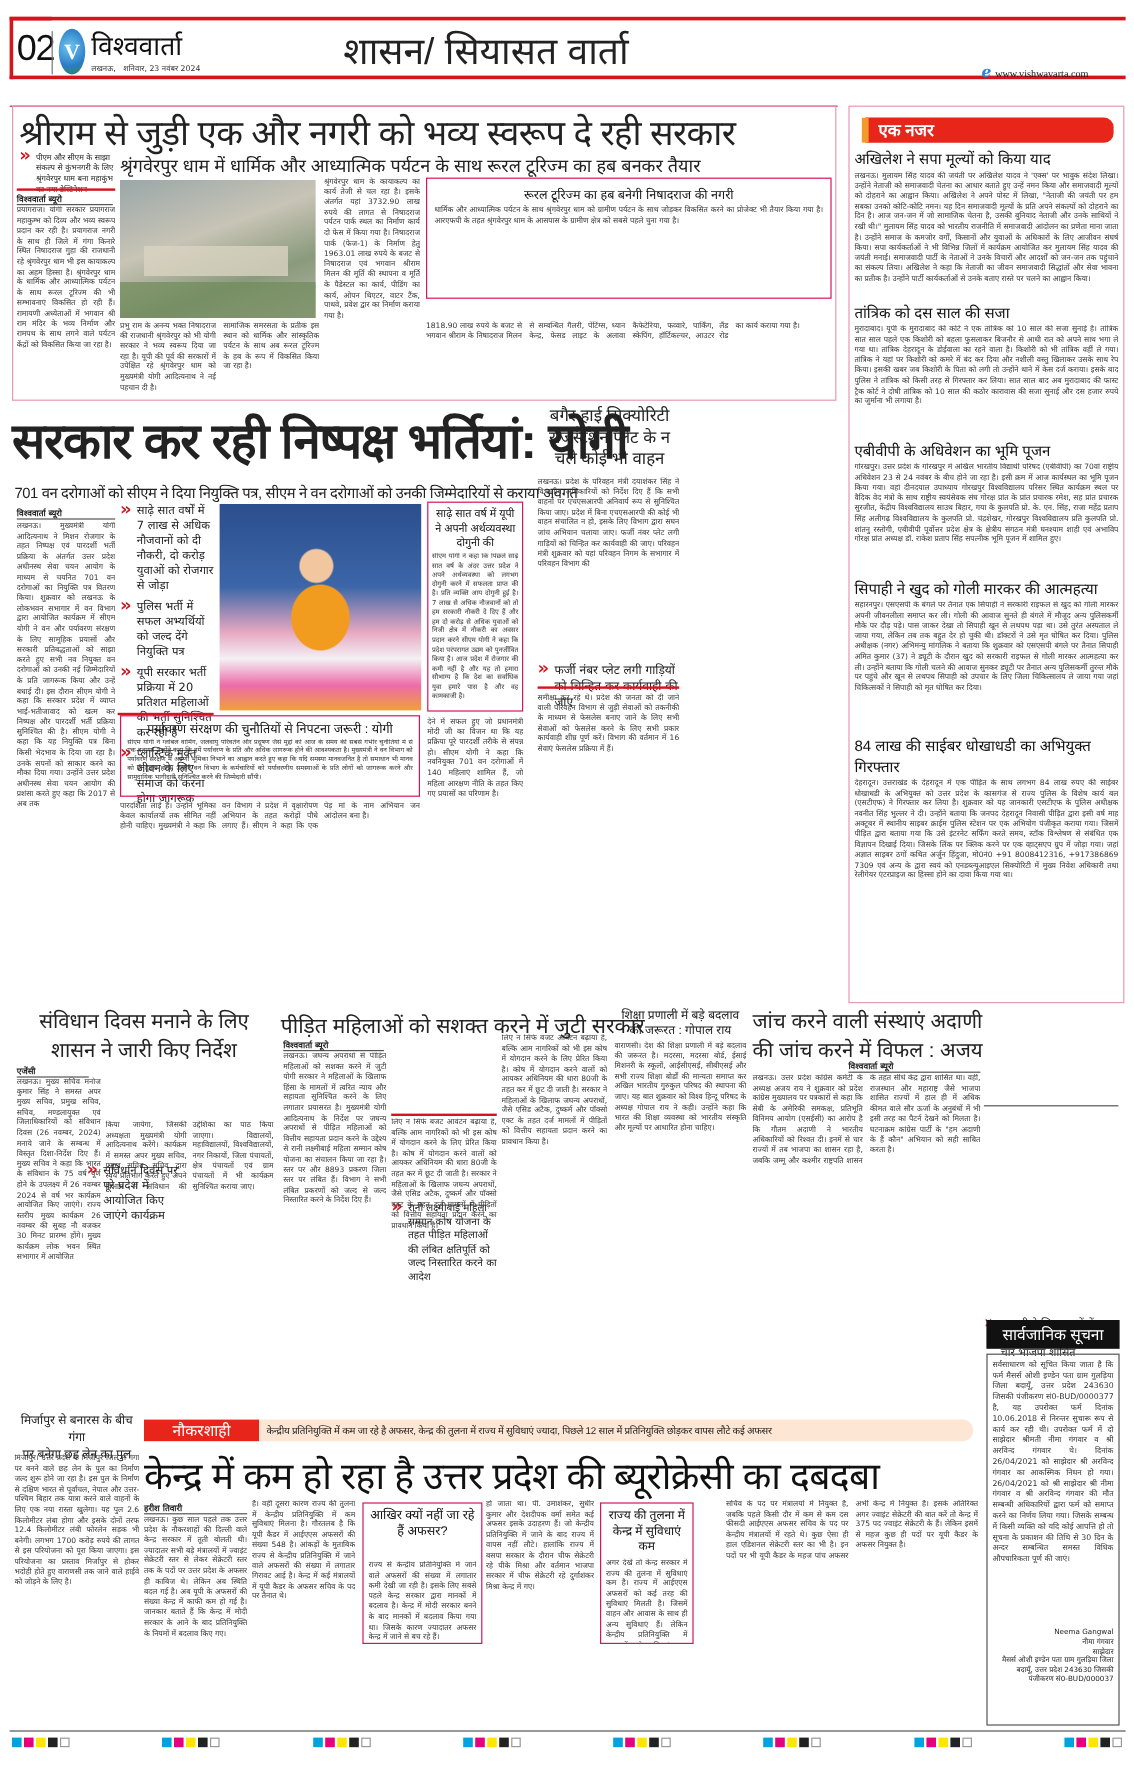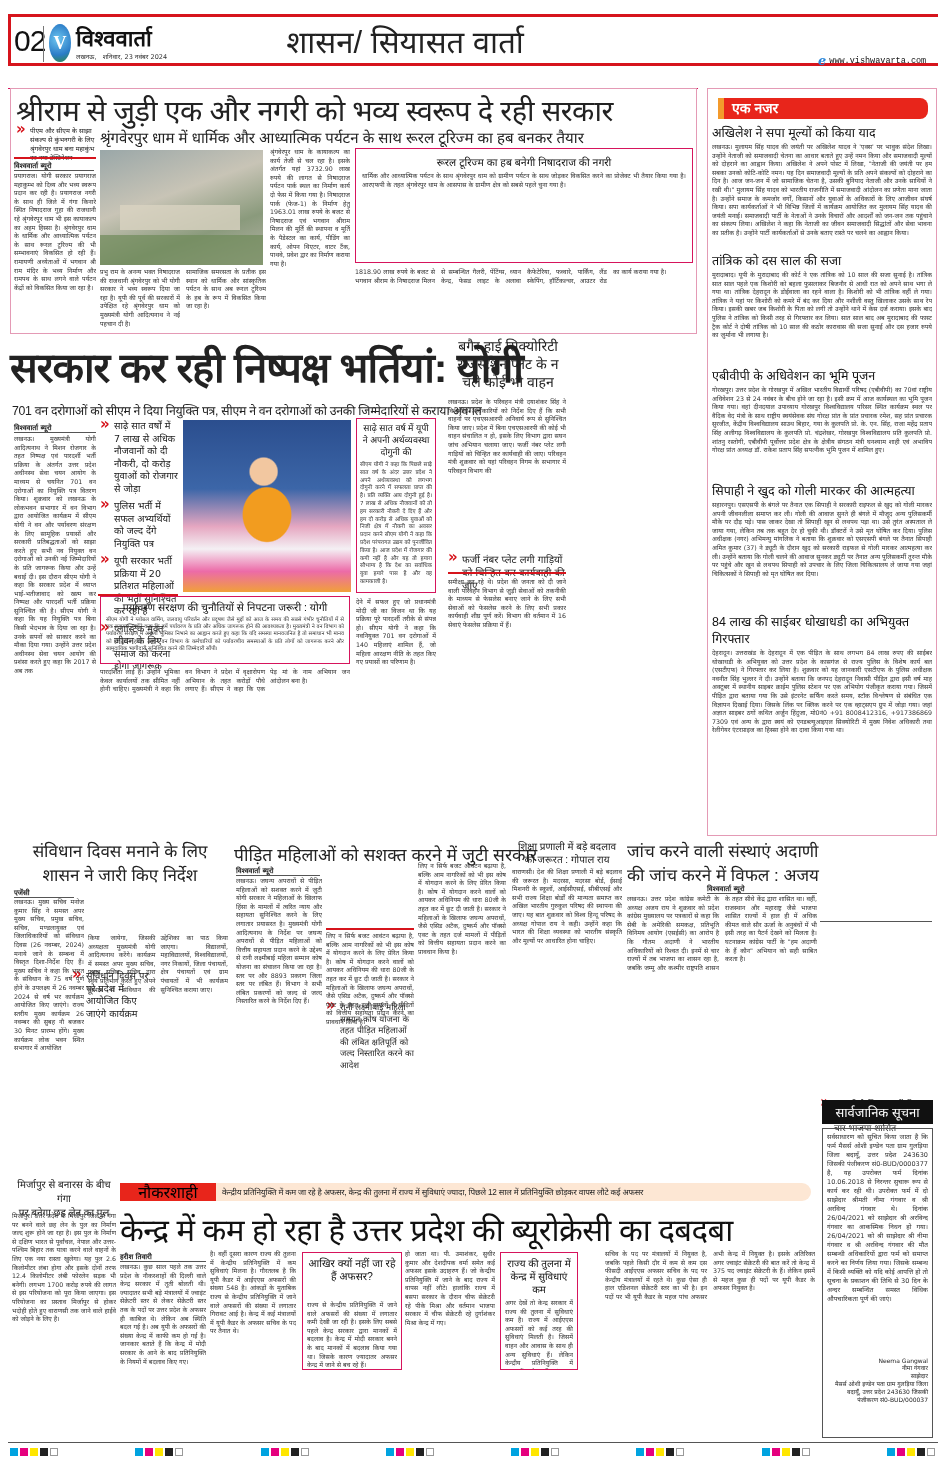--- a/index.html
+++ b/index.html
@@ -1,19 +1,19 @@
 <!DOCTYPE html>
 <html><head>
 <meta charset="utf-8">
 <style>
 *{box-sizing:border-box;margin:0;padding:0}
 body{width:945px;height:1473px;background:#fff;font-family:"DejaVu Sans",sans-serif;color:#222;position:relative;overflow:hidden}
 .abs{position:absolute}
 .txt{font-size:6.3px;line-height:8.6px;color:#333;text-align:justify}
-.lh{font-family:"Liberation Sans",sans-serif;font-weight:bold;color:#111}
+.lh{font-family:"Liberation Sans",sans-serif;font-weight:normal;color:#111}
 .bullet{font-size:11px;line-height:14px;color:#222;padding-left:16px;position:relative;margin-bottom:5px}
 .bullet:before{content:"»";position:absolute;left:0;top:-2px;color:#d6141c;font-weight:bold;font-size:15px}
 .photo{background:linear-gradient(160deg,#9aa7a8,#c8c4b6 40%,#8a9a7c 70%,#b7b5a8)}
 .yogi{background:radial-gradient(circle at 48% 30%,#f2c7a0 0 9%,transparent 10%),radial-gradient(ellipse at 50% 55%,#f29c1f 0 20%,transparent 21%),linear-gradient(180deg,#2b4e8e 0%,#3c66a8 40%,#e6a7c1 62%,#f4f0f4 75%,#ec6ba8 88%,#f1a03a 100%)}
 .box{border:1.5px solid #d6145c;padding:6px}
 .cmyk{display:flex;gap:2px;align-items:center}
 .cmyk span{display:inline-block;width:8px;height:8px}
 </style>
 </head>
 <body>
@@ -24,39 +24,39 @@
 <div class="abs" style="left:14px;top:24px;font-family:'Liberation Sans',sans-serif;font-size:30px;color:#111;letter-spacing:-1px">02</div>
 <div class="abs" style="left:43px;top:26px;width:1px;height:36px;background:#777"></div>
 <div class="abs" style="left:49px;top:24px;width:22px;height:38px;border-radius:50%;background:radial-gradient(circle at 40% 40%,#6ec6f0,#2b7cc7 60%,#2e8a3c);display:flex;align-items:center;justify-content:center">
   <span style="font-family:'Liberation Serif',serif;font-weight:bold;color:#fff;font-size:18px">V</span>
 </div>
 <div class="abs lh" style="left:76px;top:22px;font-size:22px">विश्ववार्ता</div>
 <div class="abs" style="left:76px;top:52px;font-size:6.5px;color:#333;white-space:pre">लखनऊ,   शनिवार, 23 नवंबर 2024</div>
 <div class="abs" style="left:205px;top:20px;width:400px;text-align:center;font-family:'Liberation Sans',sans-serif;font-size:31px;color:#222">शासन/ सियासत वार्ता</div>
 <div class="abs" style="left:818px;top:53px;display:flex;align-items:center;gap:3px">
   <span style="font-family:'DejaVu Serif',serif;color:#2a86d9;font-size:13px;font-style:italic;font-weight:bold">e</span>
-  <span style="font-size:8.5px;color:#111;font-family:Liberation Mono, monospace">www.vishwavarta.com</span>
+  <span style="font-size:8.5px;color:#111;font-family:Liberation Serif, serif">www.vishwavarta.com</span>
 </div>
 <div class="abs" style="left:8px;top:88px;width:690px;height:1px;background:#d6145c"></div>
 
 <div class="abs" style="left:10px;top:88px;width:687px;height:246px;border:1px solid #e49ab5"></div>
 <div class="abs lh" style="left:16px;top:90px;width:680px;font-size:29px;font-weight:normal;letter-spacing:-0.5px;color:#222;white-space:nowrap">श्रीराम से जुड़ी एक और नगरी को भव्य स्वरूप दे रही सरकार</div>
 <div class="abs bullet" style="left:16px;top:127px;width:84px;font-size:6.5px;line-height:9px;padding-left:14px">पीएम और सीएम के साझा संकल्प से कुंभनगरी के लिए श्रृंगवेरपुर धाम बना महाकुंभ का नया डेस्टिनेशन</div>
 <div class="abs" style="left:100px;top:127px;width:595px;font-size:15px;color:#222;white-space:nowrap;font-family:'Liberation Sans',sans-serif">श्रृंगवेरपुर धाम में धार्मिक और आध्यात्मिक पर्यटन के साथ रूरल टूरिज्म का हब बनकर तैयार</div>
 <div class="abs" style="left:14px;top:157px;width:82px;height:2px;background:#d6141c"></div>
 <div class="abs" style="left:14px;top:161px;font-size:7px;font-weight:bold;color:#222;border-bottom:1px solid #555;width:80px">विश्ववार्ता ब्यूरो</div>
 <div class="abs txt" style="left:14px;top:172px;width:82px;height:158px;overflow:hidden">प्रयागराज। योगी सरकार प्रयागराज महाकुम्भ को दिव्य और भव्य स्वरूप प्रदान कर रही है। प्रयागराज नगरी के साथ ही जिले में गंगा किनारे स्थित निषादराज गुहा की राजधानी रहे श्रृंगवेरपुर धाम भी इस कायाकल्प का अहम हिस्सा है। श्रृंगवेरपुर धाम के धार्मिक और आध्यात्मिक पर्यटन के साथ रूरल टूरिज्म की भी सम्भावनाएं विकसित हो रही हैं। रामायणी अध्येताओं में भगवान श्री राम मंदिर के भव्य निर्माण और रामपथ के साथ लगने वाले पर्यटन केंद्रों को विकसित किया जा रहा है।</div>
 <div class="abs photo" style="left:100px;top:150px;width:163px;height:115px">
   <div style="position:absolute;left:20px;top:55px;width:120px;height:25px;background:#d9d3c2;opacity:.8"></div>
   <div style="position:absolute;left:0;bottom:0;width:100%;height:30px;background:#6f8a5a;opacity:.7"></div>
 </div>
 <div class="abs txt" style="left:100px;top:268px;width:80px;height:62px;overflow:hidden">प्रभु राम के अनन्य भक्त निषादराज की राजधानी श्रृंगवेरपुर को भी योगी सरकार ने भव्य स्वरूप दिया जा रहा है। यूपी की पूर्व की सरकारों में उपेक्षित रहे श्रृंगवेरपुर धाम को मुख्यमंत्री योगी आदित्यनाथ ने नई पहचान दी है।</div>
 <div class="abs txt" style="left:186px;top:268px;width:80px;height:62px;overflow:hidden">सामाजिक समरसता के प्रतीक इस स्थान को धार्मिक और सांस्कृतिक पर्यटन के साथ अब रूरल टूरिज्म के हब के रूप में विकसित किया जा रहा है।</div>
 <div class="abs txt" style="left:270px;top:148px;width:80px;height:182px;overflow:hidden">श्रृंगवेरपुर धाम के कायाकल्प का कार्य तेजी से चल रहा है। इसके अंतर्गत यहां 3732.90 लाख रुपये की लागत से निषादराज पर्यटन पार्क स्थल का निर्माण कार्य दो फेस में किया गया है। निषादराज पार्क (फेज-1) के निर्माण हेतु 1963.01 लाख रुपये के बजट से निषादराज एवं भगवान श्रीराम मिलन की मूर्ति की स्थापना व मूर्ति के पैडेस्टल का कार्य, पीडिंग का कार्य, ओपन थिएटर, वाटर टैंक, पाथवे, प्रवेश द्वार का निर्माण कराया गया है।</div>
-<div class="abs box" style="left:355px;top:148px;width:338px;height:115px;border-color:#d6145c">
+<div class="abs box" style="left:355px;top:148px;width:338px;height:101px;border-color:#d6145c">
   <div class="lh" style="font-size:10.5px;font-weight:normal;color:#111;margin-bottom:3px;text-align:center">रूरल टूरिज्म का हब बनेगी निषादराज की नगरी</div>
   <div class="txt">धार्मिक और आध्यात्मिक पर्यटन के साथ श्रृंगवेरपुर धाम को ग्रामीण पर्यटन के साथ जोड़कर विकसित करने का प्रोजेक्ट भी तैयार किया गया है। आरएफपी के तहत श्रृंगवेरपुर धाम के आसपास के ग्रामीण क्षेत्र को सबसे पहले चुना गया है।</div>
 </div>
 <div class="abs txt" style="left:355px;top:268px;width:338px;height:62px;overflow:hidden;column-count:4;column-gap:6px">1818.90 लाख रुपये के बजट से भगवान श्रीराम के निषादराज मिलन से सम्बन्धित गैलरी, पेंटिंग्स, ध्यान केन्द्र, फेसड लाइट के अलावा कैफेटेरिया, फव्वारे, पार्किंग, लैंड स्केपिंग, हॉर्टिकल्चर, आउटर रोड का कार्य कराया गया है।</div>
 
 <div class="abs" style="left:707px;top:88px;width:230px;height:748px;border:1px solid #e49ab5"></div>
 <div class="abs" style="left:718px;top:98px;width:210px;height:21px;background:#e8251b;border-radius:0 8px 8px 0;border-left:6px solid #f39a2c">
   <span style="color:#fff;font-weight:bold;font-size:14px;margin-left:8px;line-height:21px;font-family:'Liberation Sans',sans-serif">एक नजर</span>
 </div>
 <div class="abs" style="left:712px;top:124px;width:220px">
@@ -151,21 +151,21 @@
   <div style="font-size:6px;text-align:right;line-height:8px">मैसर्स ओशी इण्डेन पता ग्राम गुलड़िया जिला बदायूँ, उत्तर प्रदेश 243630 जिसकी पंजीकरण सं0-BUD/000037</div>
 </div>
 
 <div class="abs" style="left:10px;top:1178px;width:108px;text-align:center;font-family:'Liberation Sans',sans-serif;font-size:10px;line-height:14px;color:#222">
   <div>मिर्जापुर से बनारस के बीच गंगा</div>
   <div>पर बनेगा छह लेन का पुल</div>
 </div>
 <div class="abs txt" style="left:12px;top:1212px;width:104px;height:228px;overflow:hidden">मिर्जापुर। उत्तर प्रदेश के मिर्जापुर जिले में गंगा पर बनने वाले छह लेन के पुल का निर्माण जल्द शुरू होने जा रहा है। इस पुल के निर्माण से दक्षिण भारत से पूर्वांचल, नेपाल और उत्तर-पश्चिम बिहार तक यात्रा करने वाले वाहनों के लिए एक नया रास्ता खुलेगा। यह पुल 2.6 किलोमीटर लंबा होगा और इसके दोनों तरफ 12.4 किलोमीटर लंबी फोरलेन सड़क भी बनेगी। लगभग 1700 करोड़ रुपये की लागत से इस परियोजना को पूरा किया जाएगा। इस परियोजना का प्रस्ताव मिर्जापुर से होकर भदोही होते हुए वाराणसी तक जाने वाले हाईवे को जोड़ने के लिए है।</div>
 
 <div class="abs" style="left:120px;top:1183px;width:96px;height:18px;background:#e8251b;display:flex;align-items:center;justify-content:center">
-  <span style="color:#000000;font-size:16px;font-family:'Liberation Sans',sans-serif">नौकरशाही</span>
+  <span style="color:#ffffff;font-size:13px;font-family:'Liberation Sans',sans-serif">नौकरशाही</span>
 </div>
 <div class="abs" style="left:216px;top:1183px;width:595px;height:18px;background:#fde7d4;border-radius:0 10px 10px 0"></div>
 <div class="abs" style="left:222px;top:1186px;width:590px;font-size:8.2px;color:#222;white-space:nowrap;font-family:'Liberation Sans',sans-serif;letter-spacing:-0.2px">केन्द्रीय प्रतिनियुक्ति में कम जा रहे है अफसर, केन्द्र की तुलना में राज्य में सुविधाएं ज्यादा, पिछले 12 साल में प्रतिनियुक्ति छोड़कर वापस लौटे कई अफसर</div>
 <div class="abs" style="left:120px;top:1208px;width:695px;font-family:'Liberation Sans',sans-serif;font-size:31px;color:#111;white-space:nowrap;letter-spacing:-0.5px">केन्द्र में कम हो रहा है उत्तर प्रदेश की ब्यूरोक्रेसी का दबदबा</div>
 <div class="abs" style="left:120px;top:1252px;width:86px;font-size:7px;font-weight:bold;border-bottom:1px solid #555">हरीश तिवारी</div>
 <div class="abs txt" style="left:120px;top:1263px;width:86px;height:178px;overflow:hidden">लखनऊ। कुछ साल पहले तक उत्तर प्रदेश के नौकरशाहों की दिल्ली वाले केन्द्र सरकार में तूती बोलती थी। ज्यादातर सभी बड़े मंत्रालयों में ज्वाइंट सेक्रेटरी स्तर से लेकर सेक्रेटरी स्तर तक के पदों पर उत्तर प्रदेश के अफसर ही काबिज थे। लेकिन अब स्थिति बदल गई है। अब यूपी के अफसरों की संख्या केन्द्र में काफी कम हो गई है। जानकार बताते हैं कि केन्द्र में मोदी सरकार के आने के बाद प्रतिनियुक्ति के नियमों में बदलाव किए गए।</div>
 <div class="abs txt" style="left:210px;top:1250px;width:86px;height:190px;overflow:hidden">है। वहीं दूसरा कारण राज्य की तुलना में केन्द्रीय प्रतिनियुक्ति में कम सुविधाएं मिलना है। गौरतलब है कि यूपी कैडर में आईएएस अफसरों की संख्या 548 है। आंकड़ों के मुताबिक राज्य से केन्द्रीय प्रतिनियुक्ति में जाने वाले अफसरों की संख्या में लगातार गिरावट आई है। केन्द्र में कई मंत्रालयों में यूपी कैडर के अफसर सचिव के पद पर तैनात थे।</div>
 <div class="abs box" style="left:302px;top:1252px;width:100px;height:118px;padding:4px">
   <div class="lh" style="font-size:10.5px;font-weight:normal;text-align:center;line-height:13px;margin-bottom:18px">आखिर क्यों नहीं जा रहे हैं अफसर?</div>
   <div class="txt" style="height:70px;overflow:hidden">राज्य से केन्द्रीय प्रतिनियुक्ति में जाने वाले अफसरों की संख्या में लगातार कमी देखी जा रही है। इसके लिए सबसे पहले केन्द्र सरकार द्वारा मानकों में बदलाव है। केन्द्र में मोदी सरकार बनने के बाद मानकों में बदलाव किया गया था। जिसके कारण ज्यादातर अफसर केन्द्र में जाने से बच रहे हैं।</div>

